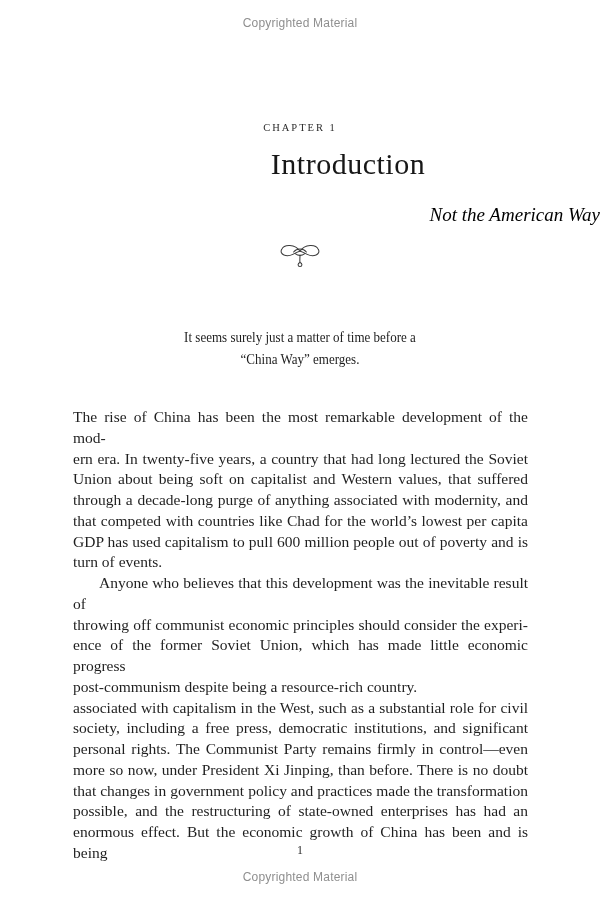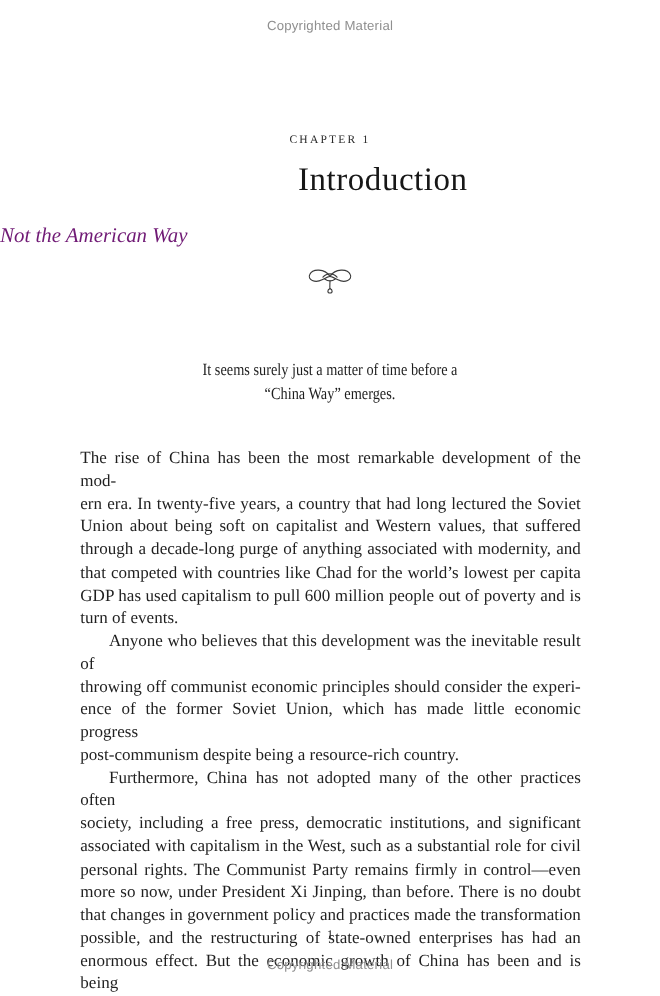--- a/index.html
+++ b/index.html
@@ -50,24 +50,24 @@
     font-weight: 400;
     letter-spacing: 0.5px;
     color: #171717;
     padding-left: 48px;
   }
   .chapter-subtitle {
     position: absolute;
     top: 204px;
     left: 0;
     width: 100%;
-    text-align: left;
+    text-align: right;
     font-style: italic;
     font-size: 19px;
-    color: #701a75;
+    color: #000000;
   }
   .ornament {
     position: absolute;
     top: 240px;
     left: 0;
     width: 100%;
     text-align: center;
   }
   .epigraph {
     position: absolute;
@@ -142,23 +142,22 @@
       <div class="body-line">ern era. In twenty-five years, a country that had long lectured the Soviet</div>
       <div class="body-line">Union about being soft on capitalist and Western values, that suffered</div>
       <div class="body-line">through a decade-long purge of anything associated with modernity, and</div>
       <div class="body-line">that competed with countries like Chad for the world’s lowest per capita</div>
       <div class="body-line">GDP has used capitalism to pull 600 million people out of poverty and is</div>
       <div class="body-line para-end">turn of events.</div>
       <div class="body-line indent">Anyone who believes that this development was the inevitable result of</div>
       <div class="body-line">throwing off communist economic principles should consider the experi-</div>
       <div class="body-line">ence of the former Soviet Union, which has made little economic progress</div>
       <div class="body-line para-end">post-communism despite being a resource-rich country.</div>
-      <div class="body-line indent">Furthermore, China has not adopted many of the other practices often</div>
+      <div class="body-line">associated with capitalism in the West, such as a substantial role for civil</div>
       <div class="body-line">society, including a free press, democratic institutions, and significant</div>
-      <div class="body-line">associated with capitalism in the West, such as a substantial role for civil</div>
       <div class="body-line">personal rights. The Communist Party remains firmly in control—even</div>
       <div class="body-line">more so now, under President Xi Jinping, than before. There is no doubt</div>
       <div class="body-line">that changes in government policy and practices made the transformation</div>
       <div class="body-line">possible, and the restructuring of state-owned enterprises has had an</div>
       <div class="body-line">enormous effect. But the economic growth of China has been and is being</div>
     </div>
 
   <div class="page-number">1</div>
 
   <div class="copyright bottom">Copyrighted Material</div>

